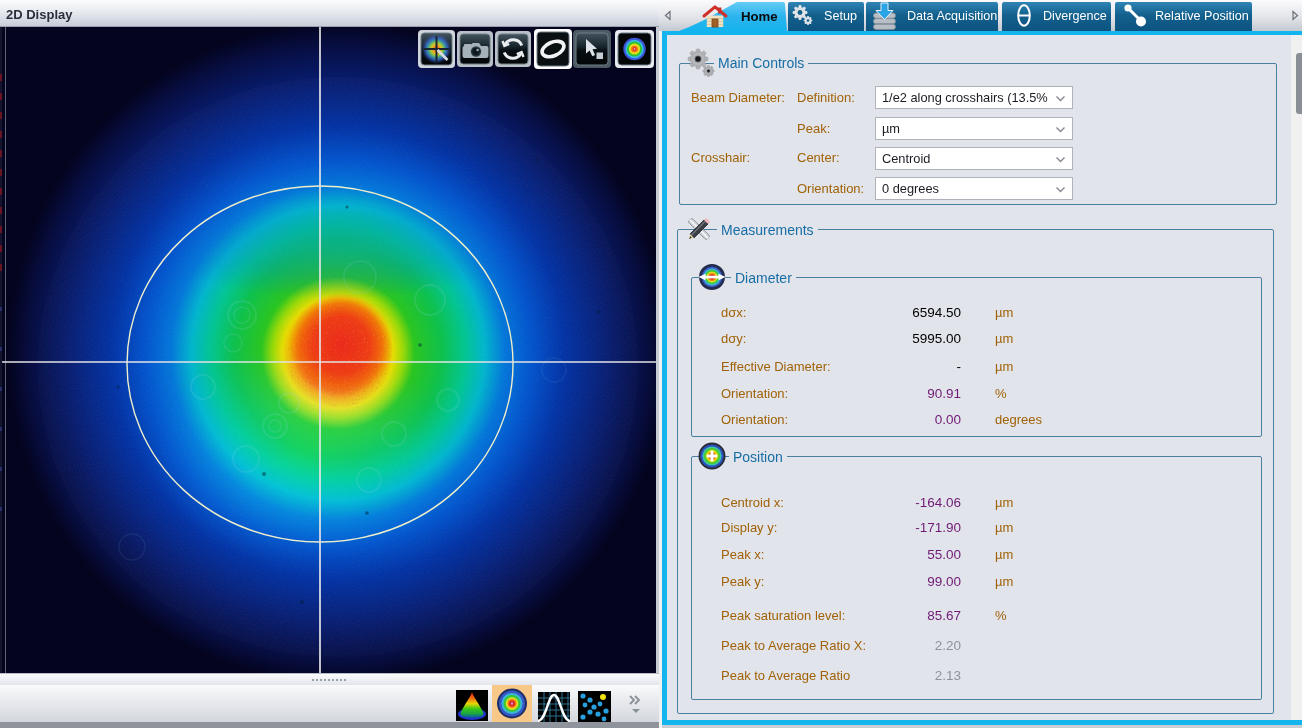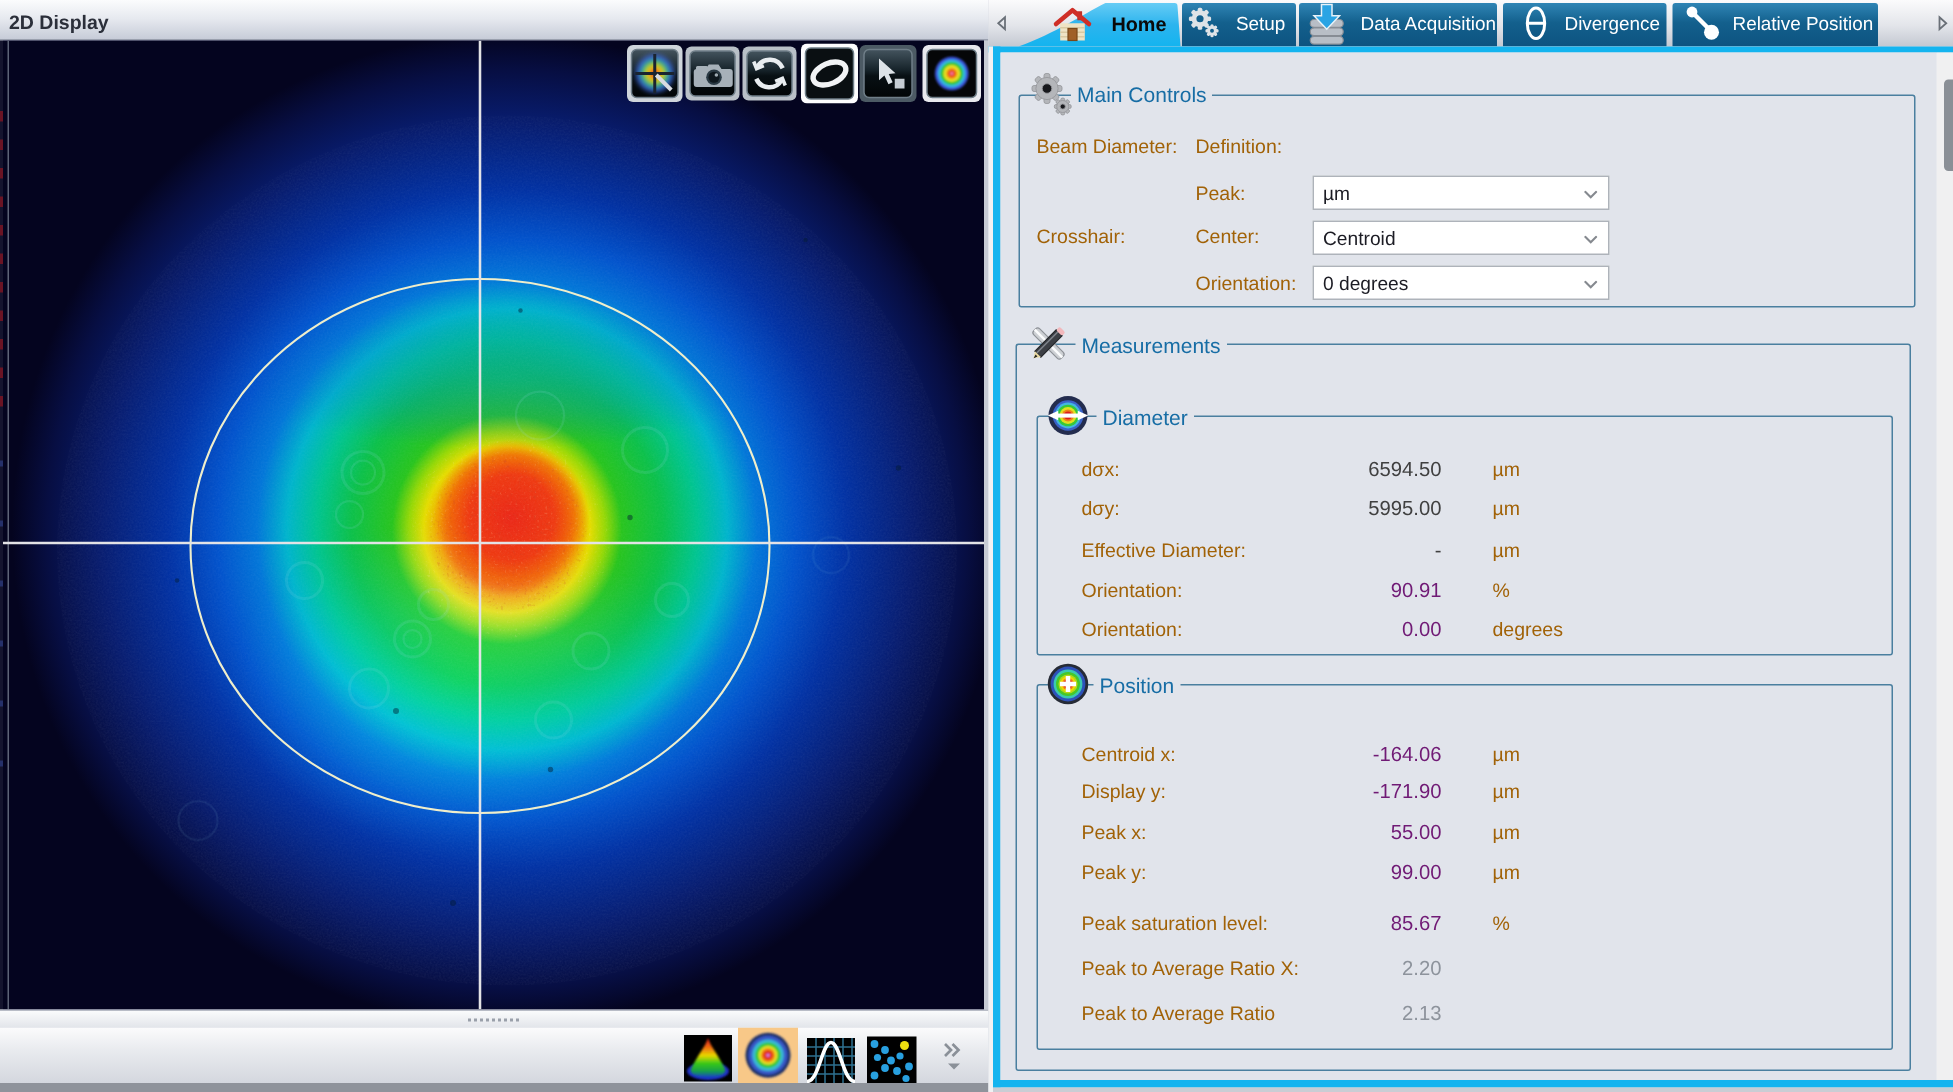--- a/index.html
+++ b/index.html
@@ -1,20 +1,20 @@
 <!DOCTYPE html>
 <html><head>
 <meta charset="utf-8">
 <style>
 *{margin:0;padding:0;box-sizing:border-box}
 html,body{width:1302px;height:728px;overflow:hidden;font-family:"Liberation Sans",sans-serif;background:#fff}
 .abs{position:absolute}
 .lbl{position:absolute;font-size:13px;color:#a16207;white-space:nowrap}
 .val{position:absolute;font-size:13.5px;color:#701a75;text-align:right;width:110px;white-space:nowrap}
-.red{color:#404040}
+.red{color:#000000}
 .gray{color:#8d939c}
 .gtitle{position:absolute;font-size:14px;color:#176da5;white-space:nowrap;background:#e1e4eb;padding:0 4px}
 .gbox{position:absolute;border:1px solid #4a7f9f;border-radius:2px}
 .ddl{position:absolute;width:198px;height:23px;background:#fff;border:1px solid #aeb3ba;font-size:12.8px;color:#1c1c24;line-height:21px;padding-left:6px;white-space:nowrap}
 </style>
 </head>
 <body>
 <div id="root" style="position:relative;width:1302px;height:728px;background:#e1e4eb">
 
 <div class="abs" style="left:0;top:0;width:663px;height:728px;background:#c7cbd4">
@@ -434,20 +434,23 @@
               <rect x="-1.3" y="-5.6" width="2.6" height="11.2" rx="1" transform="rotate(90)"></rect>
               <rect x="-1.3" y="-5.6" width="2.6" height="11.2" rx="1" transform="rotate(135)"></rect>
             </g>
         <circle r="4"></circle>
             <circle r="1.7" fill="#17181c"></circle>
       </g>
     </g>
   </svg>
   <div class="lbl" style="left:32px;top:90px">Beam Diameter:</div>
   <div class="lbl" style="left:138px;top:90px">Definition:</div>
+  <div class="ddl" style="left:216px;top:86px">1/e2 along crosshairs (13.5%<svg class="abs" style="right:7px;top:9px" width="9" height="6" viewBox="0 0 9 6">
+          <path d="M0.5,0.5 L4.5,4.5 L8.5,0.5" fill="none" stroke="#85898f" stroke-width="1.4"></path>
+        </svg></div>
   <div class="lbl" style="left:138px;top:121px">Peak:</div>
   <div class="ddl" style="left:216px;top:117px">µm<svg class="abs" style="right:7px;top:9px" width="9" height="6" viewBox="0 0 9 6">
           <path d="M0.5,0.5 L4.5,4.5 L8.5,0.5" fill="none" stroke="#85898f" stroke-width="1.4"></path>
         </svg></div>
   <div class="lbl" style="left:32px;top:150px">Crosshair:</div>
   <div class="lbl" style="left:138px;top:150px">Center:</div>
   <div class="ddl" style="left:216px;top:147px">Centroid<svg class="abs" style="right:7px;top:9px" width="9" height="6" viewBox="0 0 9 6">
           <path d="M0.5,0.5 L4.5,4.5 L8.5,0.5" fill="none" stroke="#85898f" stroke-width="1.4"></path>
         </svg></div>
   <div class="lbl" style="left:138px;top:181px">Orientation:</div>

